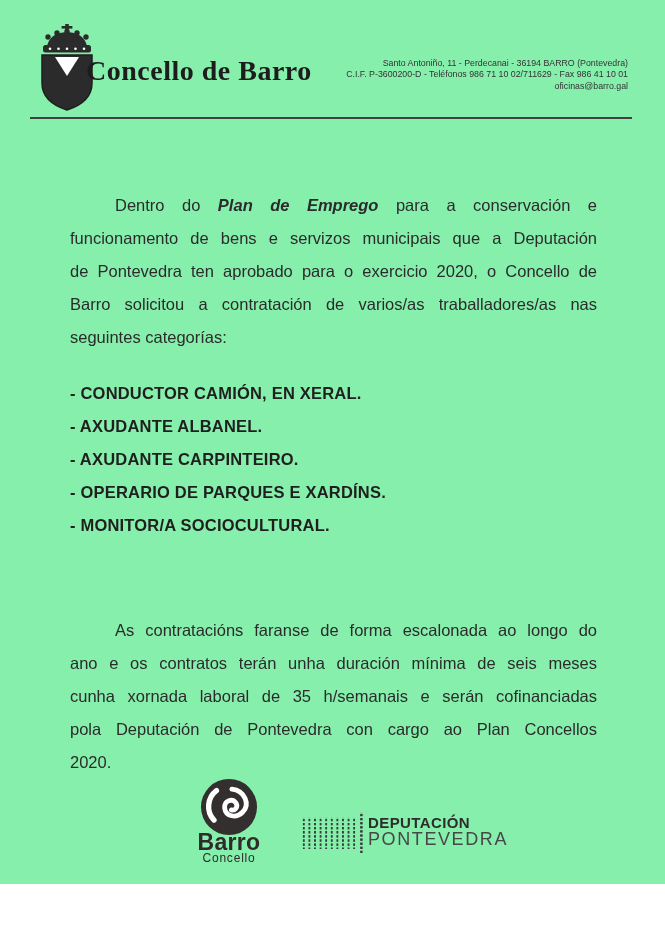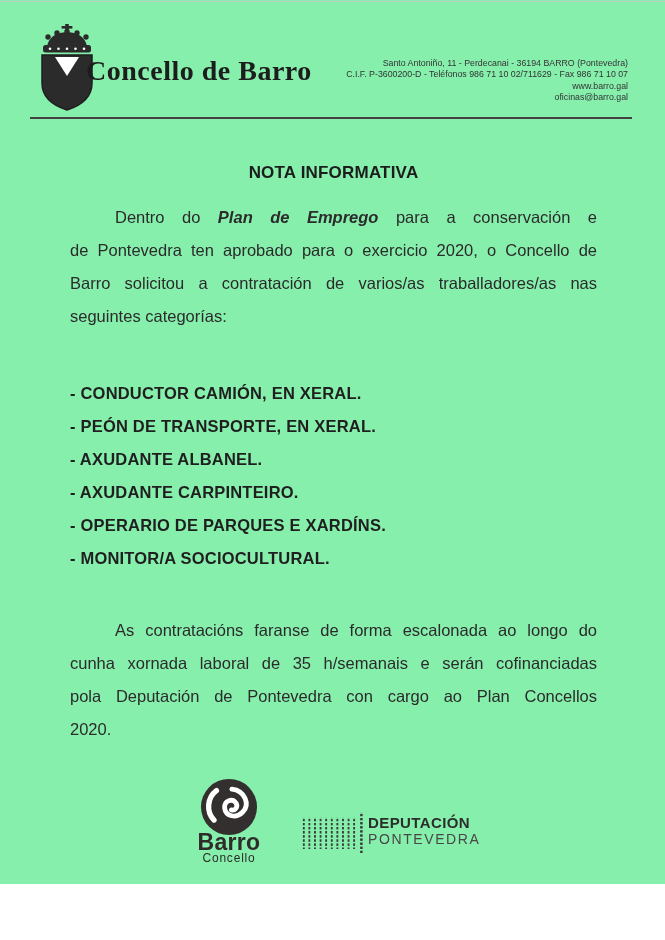--- a/index.html
+++ b/index.html
@@ -29,21 +29,21 @@
   .header-rule{position:absolute;left:30px;top:117px;width:602px;height:2.2px;background:#414141;}
   .doc-title{
     position:absolute;left:70px;top:163px;width:527px;
     text-align:center;font-weight:bold;font-size:17px;color:#1c1c1c;
     letter-spacing:.2px;
   }
   .para{position:absolute;left:70px;width:527px;font-size:16.5px;color:#2b2b2b;}
   .para .line{line-height:33px;}
   .just{text-align:justify;text-align-last:justify;}
   .indent{padding-left:45px;}
-  .p1{top:201px;}
+  .p1{top:189px;}
   .p2{top:614px;}
   .emph{font-weight:bold;font-style:italic;}
 
   .category-list{
     position:absolute;left:70px;top:377px;width:527px;
     font-weight:bold;font-size:16.5px;color:#1f1f1f;
   }
   .category-list .cat{line-height:33px;letter-spacing:.2px;}
 
   
@@ -59,21 +59,21 @@
     background-image:radial-gradient(circle,#3a3a3a 1.1px,transparent 1.35px);
     background-size:5.6px 4.1px;background-position:1px 1px;
   }
   .dep-dots-col{
     position:absolute;left:57px;top:2px;width:6px;height:41px;
     background-image:radial-gradient(circle,#3a3a3a 1.1px,transparent 1.35px);
     background-size:5.6px 4.1px;background-position:1px 1px;
   }
   .dep-text{position:absolute;left:68px;top:4px;white-space:nowrap;}
   .dep-line1{font-weight:bold;font-size:15px;color:#2d2d2d;letter-spacing:.4px;line-height:17px;}
-  .dep-line2{font-weight:normal;font-size:14px;color:#474747;letter-spacing:1.6px;line-height:17px;text-align:right;}
+  .dep-line2{font-weight:normal;font-size:18px;color:#474747;letter-spacing:1.6px;line-height:17px;text-align:right;}
 </style>
 </head>
 <body>
 
 <div class="page">
   <div class="scan-artifact"></div>
 
   <div class="crest">
     <svg width="78" height="88" viewBox="0 0 78 88" xmlns="http://www.w3.org/2000/svg">
       <g fill="#2b2b2b">
@@ -97,47 +97,46 @@
         <polygon points="27,33 51,33 39,52"></polygon>
       </g>
       <path d="M14,31 H64 V59 Q64,78 39,86 Q14,78 14,59 Z" fill="none" stroke="#1e1e1e" stroke-width="1.5"></path>
     </svg>
   </div>
 
   <div class="brand-title">Concello de Barro</div>
 
   <div class="contact">
     <div>Santo Antoniño, 11 - Perdecanai - 36194 BARRO (Pontevedra)</div>
-    <div>C.I.F. P-3600200-D - Teléfonos 986 71 10 02/711629 - Fax 986 71 10 07</div>
-    <div>www.barro.gal</div>
+    <div>C.I.F. P-3600200-D - Teléfonos 986 71 10 02/711629 - Fax 986 41 10 01</div>
     <div>oficinas@barro.gal</div>
   </div>
 
   <div class="header-rule"></div>
 
-  <div class="doc-title">NOTA INFORMATIVA</div>
 
   <div class="para p1">
     <div class="line just indent"><span>Dentro do </span><span class="emph">Plan de Emprego</span><span> para a conservación e</span></div>
+    <div class="line just">funcionamento de bens e servizos municipais que a Deputación</div>
     <div class="line just">de Pontevedra ten aprobado para o exercicio 2020, o Concello de</div>
     <div class="line just">Barro solicitou a contratación de varios/as traballadores/as nas</div>
     <div class="line">seguintes categorías:</div>
   </div>
 
   <div class="category-list">
     <div class="cat">- CONDUCTOR CAMIÓN, EN XERAL.</div>
-    <div class="cat">- PEÓN DE TRANSPORTE, EN XERAL.</div>
     <div class="cat">- AXUDANTE ALBANEL.</div>
     <div class="cat">- AXUDANTE CARPINTEIRO.</div>
     <div class="cat">- OPERARIO DE PARQUES E XARDÍNS.</div>
     <div class="cat">- MONITOR/A SOCIOCULTURAL.</div>
   </div>
 
   <div class="para p2">
     <div class="line just indent">As contratacións faranse de forma escalonada ao longo do</div>
+    <div class="line just">ano e os contratos terán unha duración mínima de seis meses</div>
     <div class="line just">cunha xornada laboral de 35 h/semanais e serán cofinanciadas</div>
     <div class="line just">pola Deputación de Pontevedra con cargo ao Plan Concellos</div>
     <div class="line">2020.</div>
   </div>
 
   <div class="barro-logo">
     <svg width="58" height="58" viewBox="0 0 60 60" xmlns="http://www.w3.org/2000/svg">
       <circle cx="30" cy="30" r="29" fill="#332f2e"></circle>
       <path d="M17,13 C7.5,20 6,35 14.5,43.5" stroke="#ffffff" stroke-width="5.5" fill="none" stroke-linecap="round"></path>
       <path d="M33,11.5 C46,13 52.5,27 44,35.5 C37.5,42 26.5,40 25.5,31 C24.8,23.8 33,20.5 37,25.5 C40,29.5 36.5,34 32.5,33" stroke="#ffffff" stroke-width="5" fill="none" stroke-linecap="round"></path>

